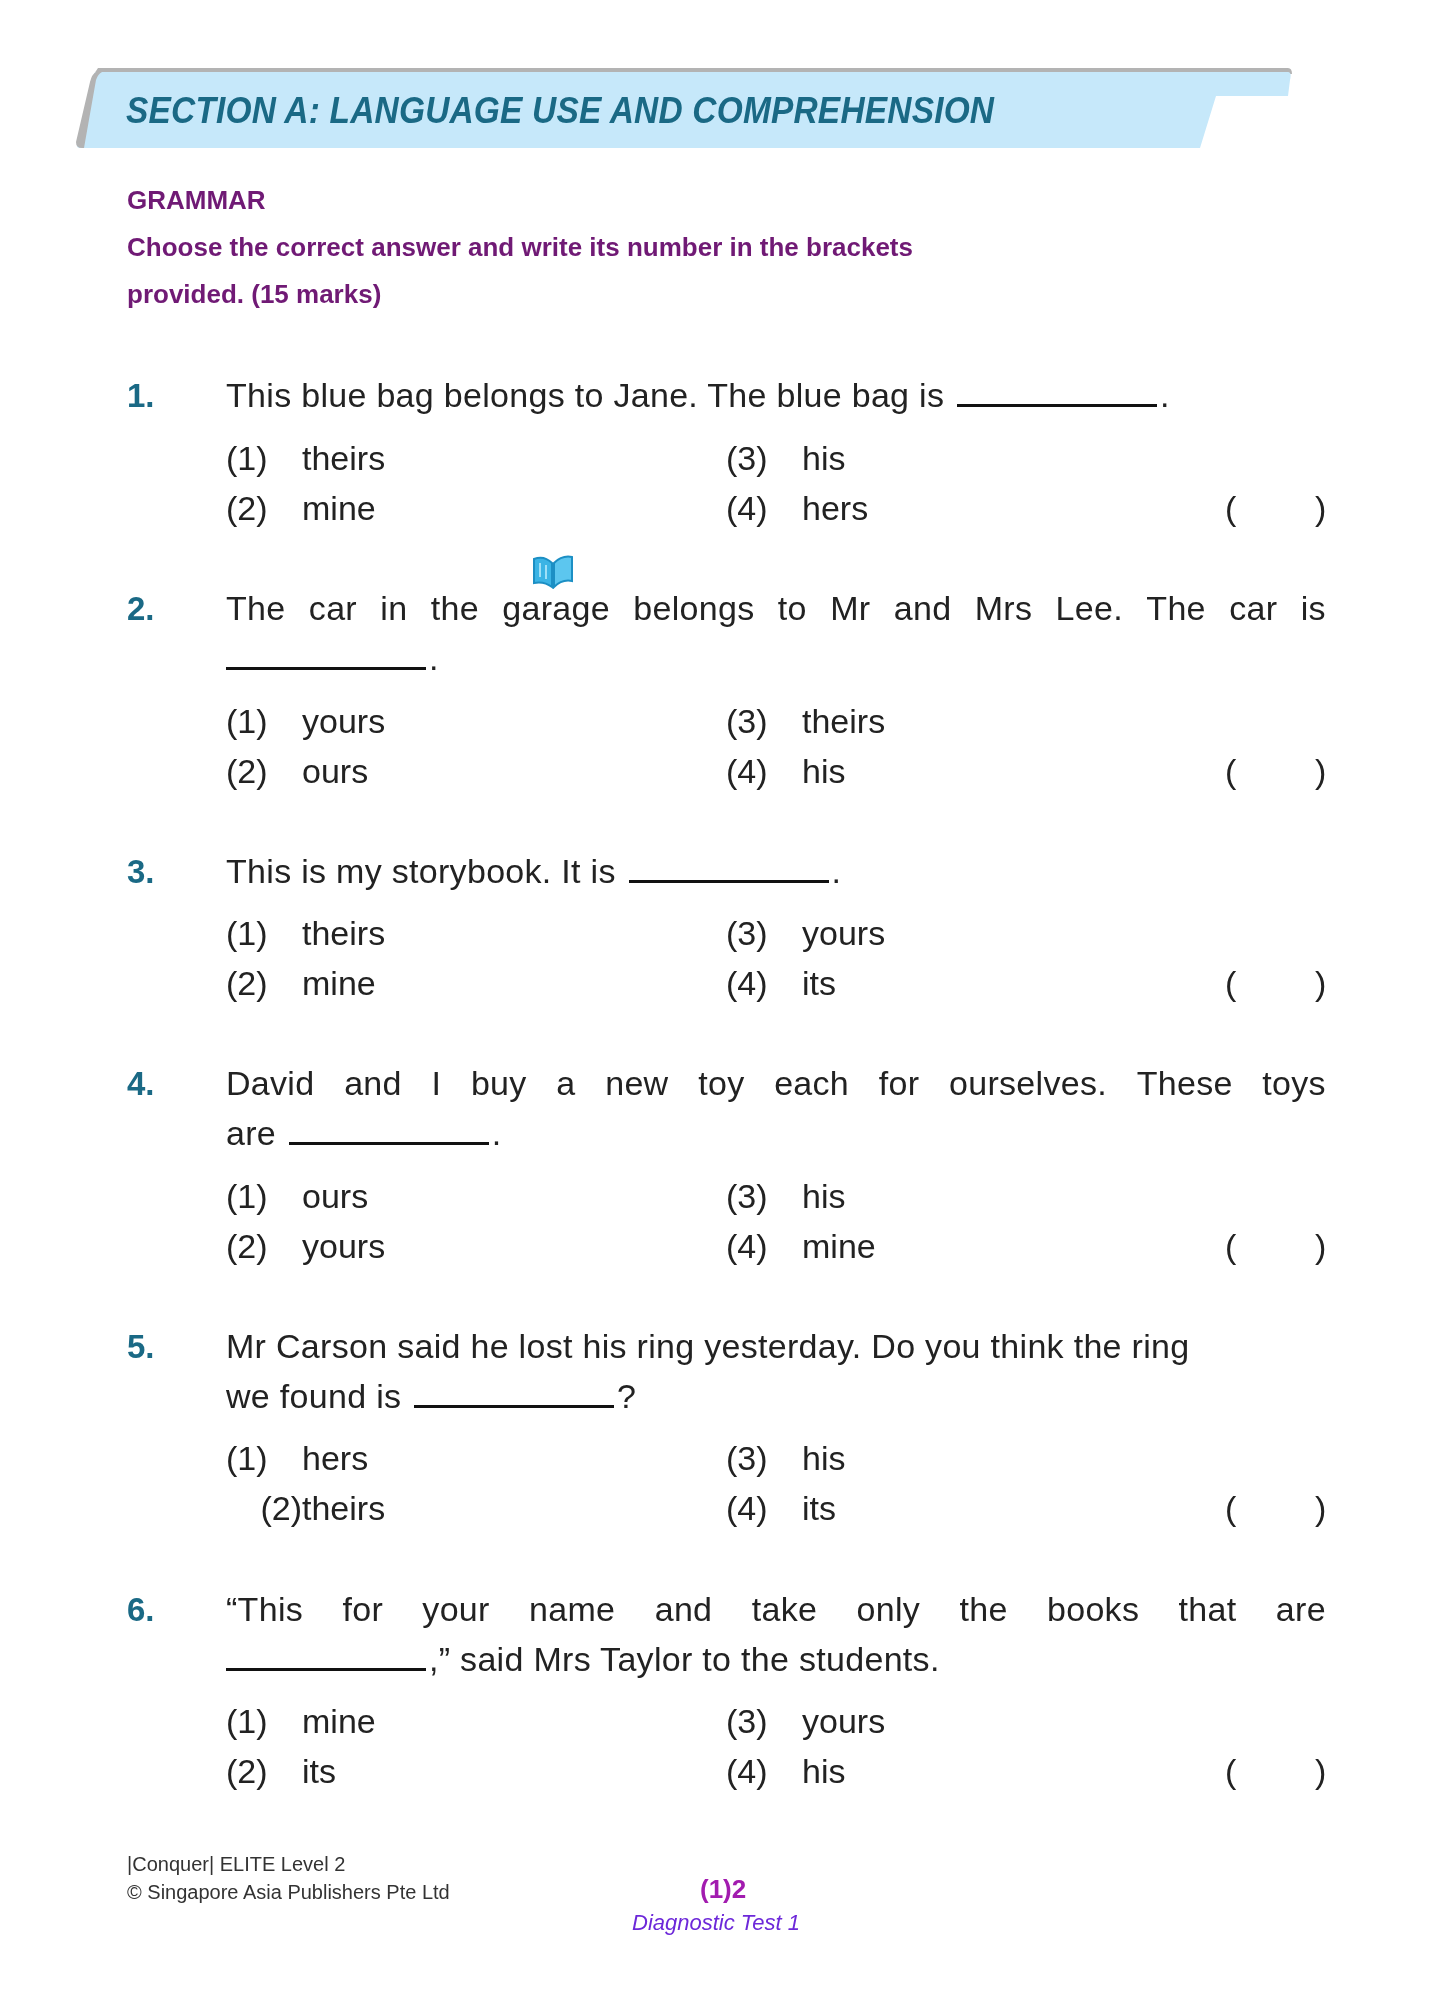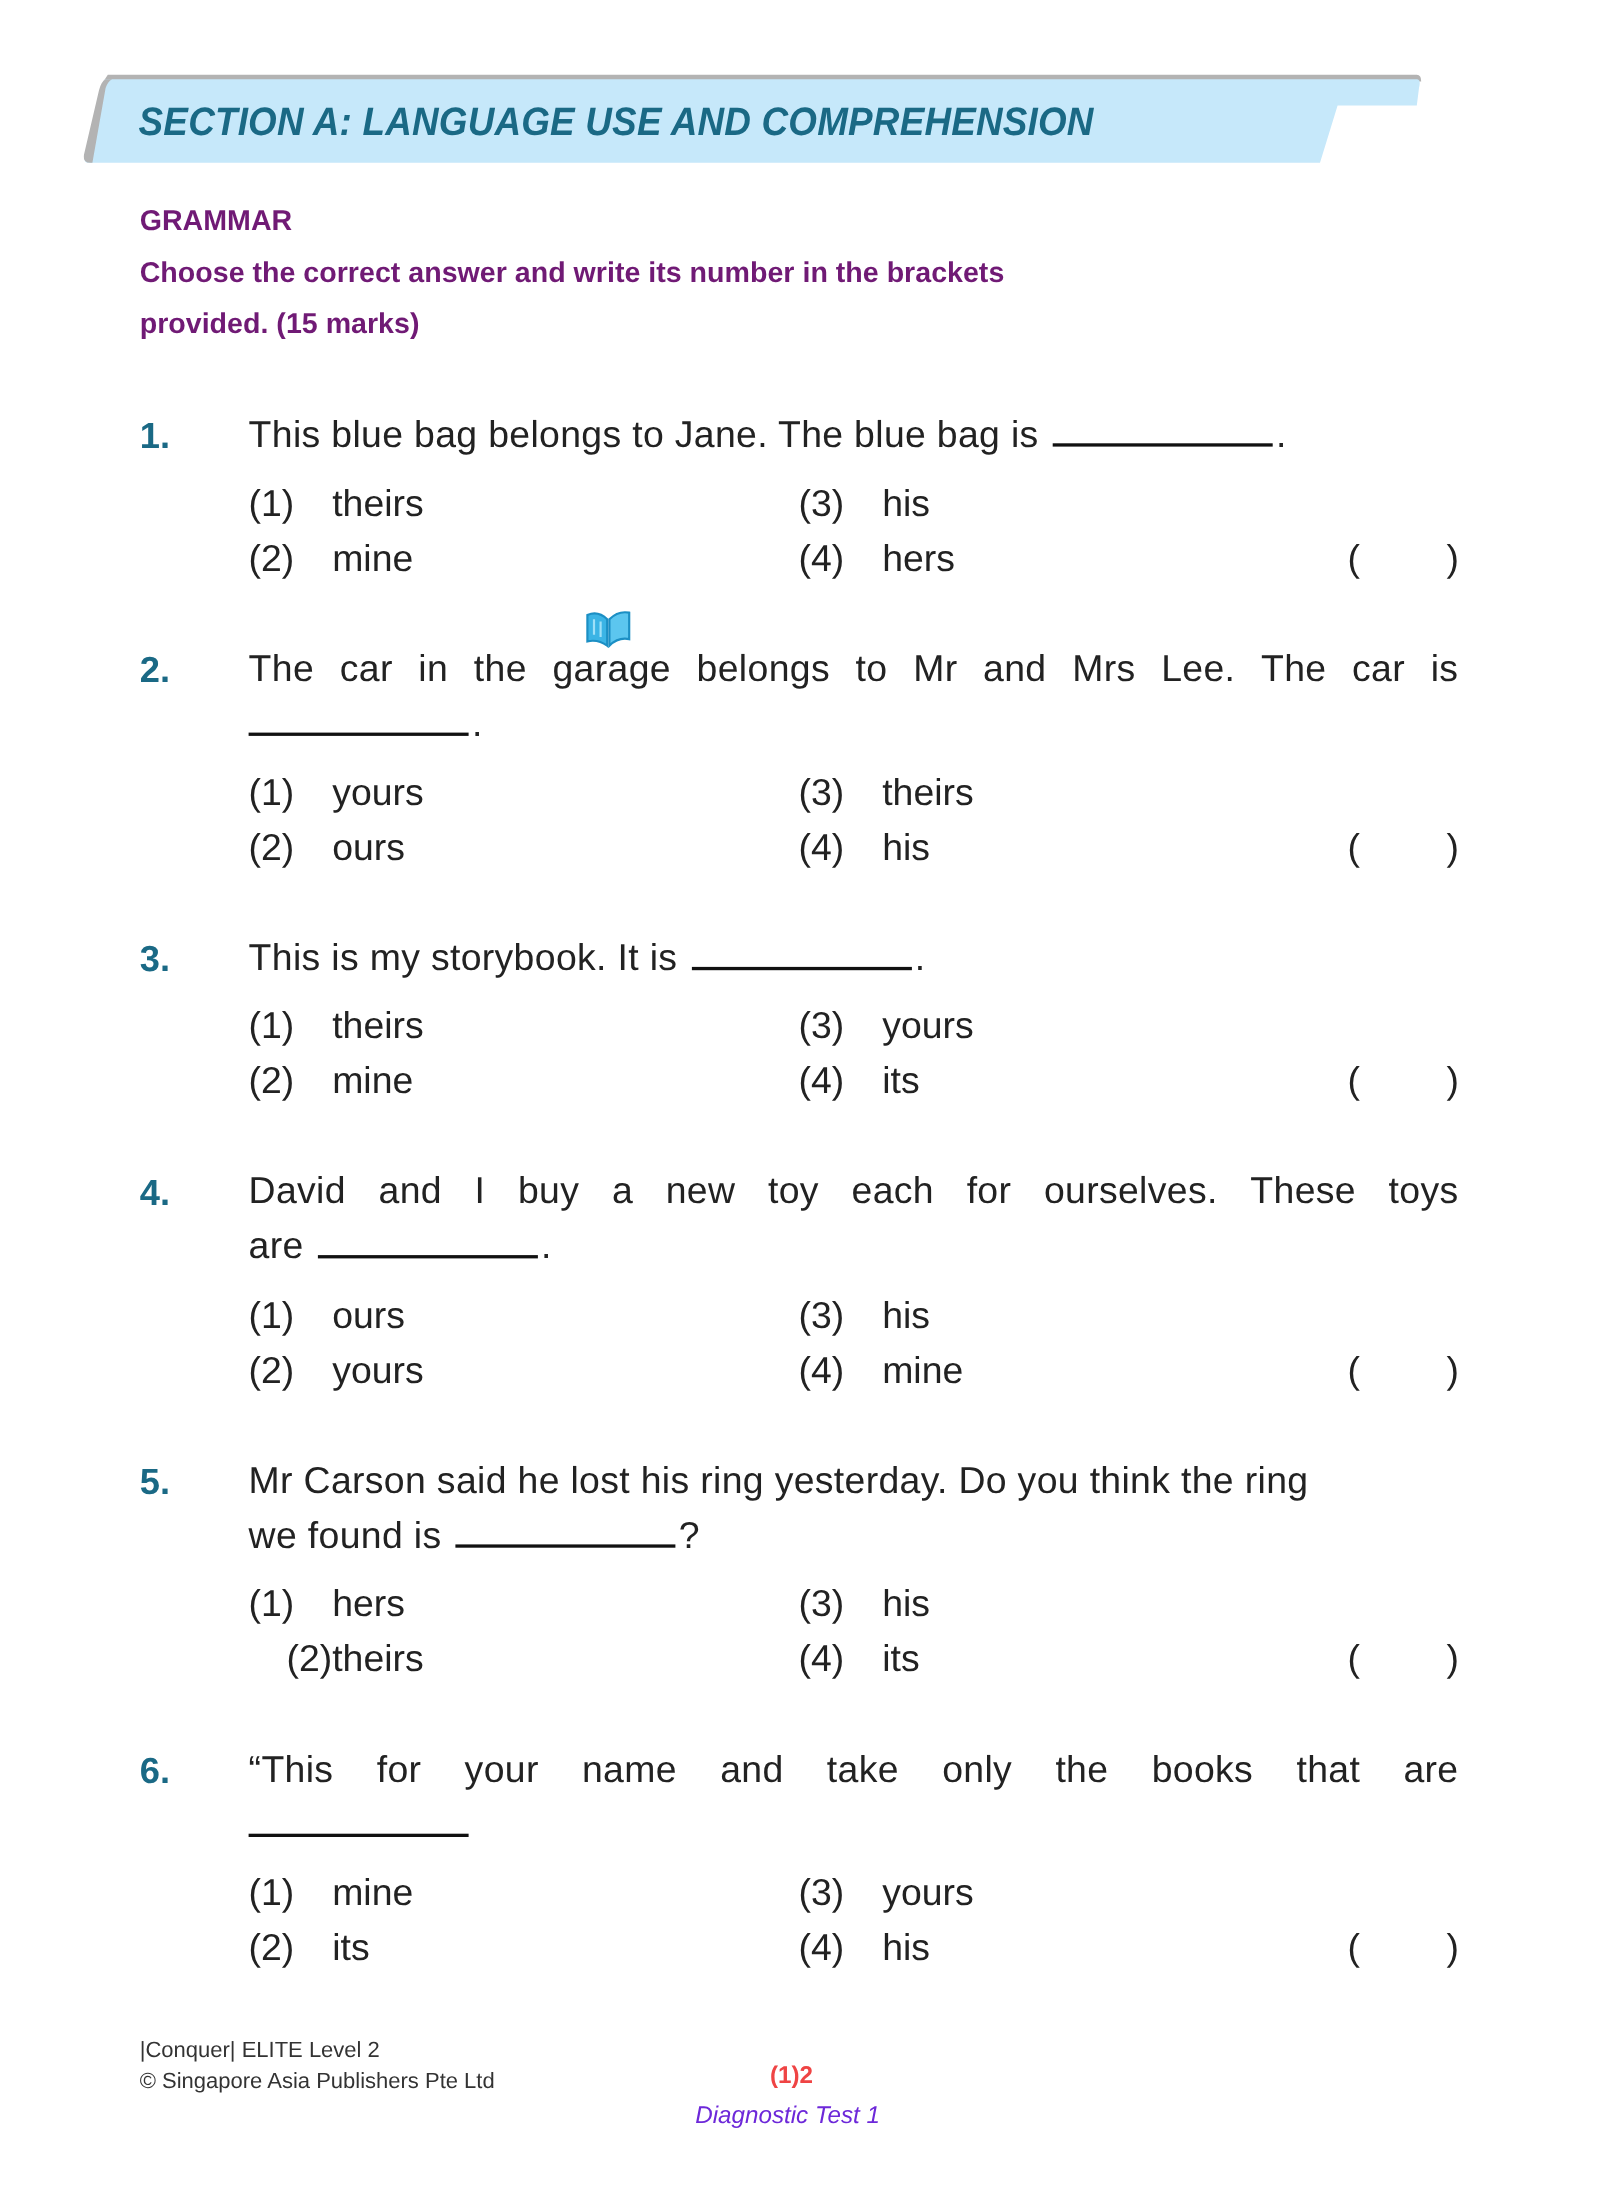--- a/index.html
+++ b/index.html
@@ -12,21 +12,21 @@
                   transform: scaleX(0.93); transform-origin: left center; }
   .heading { position: absolute; left: 127px; color: #701a75; font-weight: bold; font-size: 26px; white-space: nowrap; }
   .q-num { position: absolute; left: 127px; color: #1a6985; font-weight: bold; font-size: 33px; }
   .q-line { position: absolute; left: 226px; font-size: 34px; color: #222; white-space: nowrap; letter-spacing: 0.3px; }
   .q-line.justify { width: 1100px; display: flex; justify-content: space-between; }
   .blank { display: inline-block; width: 200px; border-bottom: 3px solid #111; vertical-align: baseline; margin: 0 3px; height: 1px; }
   .opt { position: absolute; font-size: 34px; color: #222; white-space: nowrap; }
   .opt .n { display: inline-block; width: 76px; }
   .bracket { position: absolute; font-size: 34px; color: #222; }
   .footer-left { position: absolute; left: 127px; font-size: 20px; color: #333; white-space: nowrap; }
-  .page-num { position: absolute; left: 700px; top: 1874px; font-size: 22px; font-weight: bold; color: #ef4444; }
+  .page-num { position: absolute; left: 700px; top: 1874px; font-size: 26px; font-weight: bold; color: #a21caf; }
   .diag { position: absolute; left: 632px; top: 1910px; font-size: 22px; font-style: italic; color: #6d28d9; }
   .book-icon { position: absolute; left: 530px; top: 553px; }
 </style>
 </head>
 <body>
 
 <div class="banner">
   <svg width="1218" height="84" viewBox="0 0 1218 84">
     <path d="M22 2 L1212 2 Q1216 2 1216 8 L1216 8 L18 8 Z" fill="#b3b3b3"></path>
     <path d="M20 6 L1212 6 Q1216 6 1214 14 L1212 30 L1140 30 L1124 82 L4 82 Q0 82 1 76 L16 14 Q18 6 20 6 Z" fill="#c6e8fa"></path>
@@ -156,21 +156,21 @@
       <span>name</span>
       <span>and</span>
       <span>take</span>
       <span>only</span>
       <span>the</span>
       <span>books</span>
       <span>that</span>
       <span>are</span>
   </div>
   <div class="q-line" style="top:1640px;">
-    <span class="blank" style="margin-left:0;"></span>
+    <span class="blank" style="margin-left:0;"></span><span>,” said Mrs Taylor to the students.</span>
   </div>
   <div class="opt" style="left:226px; top:1702px;"><span class="n">(1)</span><span>mine</span></div>
   <div class="opt" style="left:226px; top:1752px;"><span class="n">(2)</span><span>its</span></div>
   <div class="opt" style="left:726px; top:1702px;"><span class="n">(3)</span><span>yours</span></div>
   <div class="opt" style="left:726px; top:1752px;"><span class="n">(4)</span><span>his</span></div>
   <div class="bracket" style="left:1225px; top:1752px;">(</div>
   <div class="bracket" style="left:1315px; top:1752px;">)</div>
 </div>
 
 <div class="footer-left" style="top:1853px;">|Conquer| ELITE Level 2</div>

